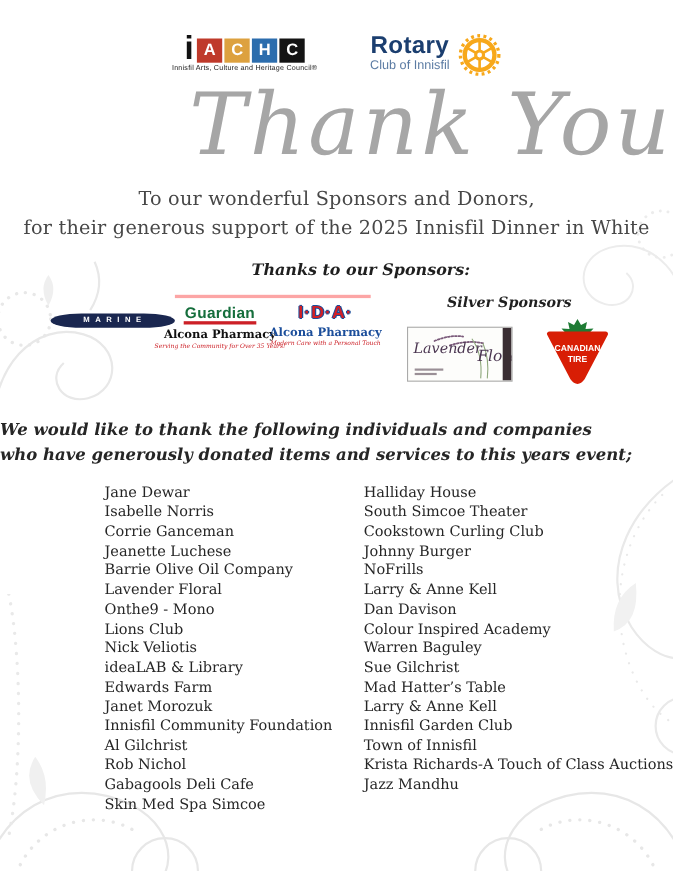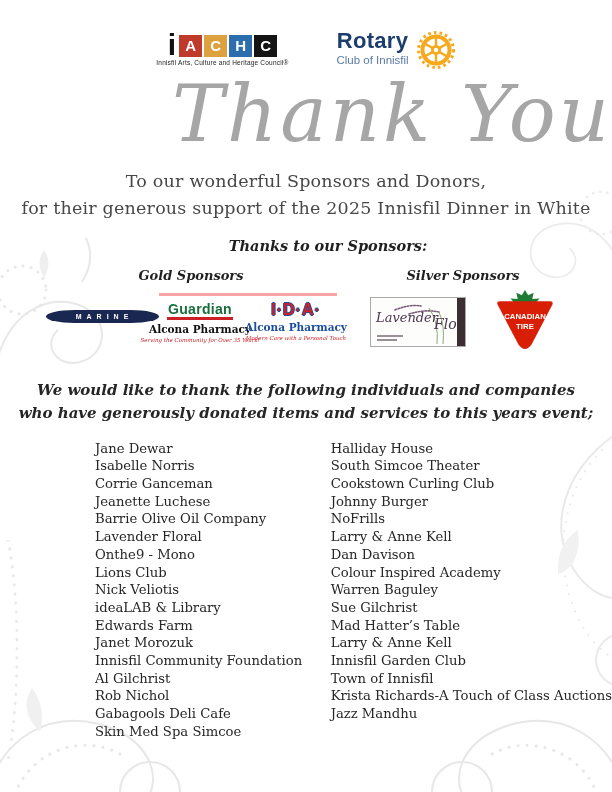--- a/index.html
+++ b/index.html
@@ -73,21 +73,21 @@
   .lav-script .w2{display:inline-block;margin-left:-4px;position:relative;top:7px;font-size:14px;}
   .lav-lines{position:absolute;left:6px;bottom:5px;}
   .lav-line{height:2px;background:#9a8f96;margin-top:2px;}
   .lav-l1{width:26px;}
   .lav-l2{width:20px;}
 
   
   .ct-logo{width:62px;height:60px;margin-top:-6px;}
 
   
-  .donor-intro{margin-top:30px;text-align:center;font-weight:bold;font-style:italic;font-size:15px;line-height:1.55;color:#262626;}
+  .donor-intro{margin-top:30px;text-align:left;font-weight:bold;font-style:italic;font-size:15px;line-height:1.55;color:#262626;}
   .donor-cols{display:flex;margin:14px 0 0 95px;position:relative;}
   .col{display:flex;flex-direction:column;}
   .col-left{width:253px;}
   .donor-name{font-size:13.2px;line-height:17.7px;color:#262626;white-space:nowrap;}
 </style>
 </head>
 <body>
 
 <div class="page">
 
@@ -158,21 +158,20 @@
   <div class="sub-lines">
     <div>To our wonderful Sponsors and Donors,</div>
     <div>for their generous support of the 2025 Innisfil Dinner in White</div>
   </div>
 
   <div class="sponsors-heading">Thanks to our Sponsors:</div>
 
   <div class="sponsor-section">
 
     <div class="sponsor-group gold-group">
-      <div class="group-label">Gold Sponsors</div>
       <div class="gold-logos">
         <div class="sandycove">
           <div class="sc-marine">MARINE</div>
         </div>
 
         <div class="pharm-pair">
           <div class="guardian">
             <div class="guardian-brand">Guardian</div>
             <div class="guardian-bar"></div>
             <div class="pharm-name">Alcona Pharmacy</div>

